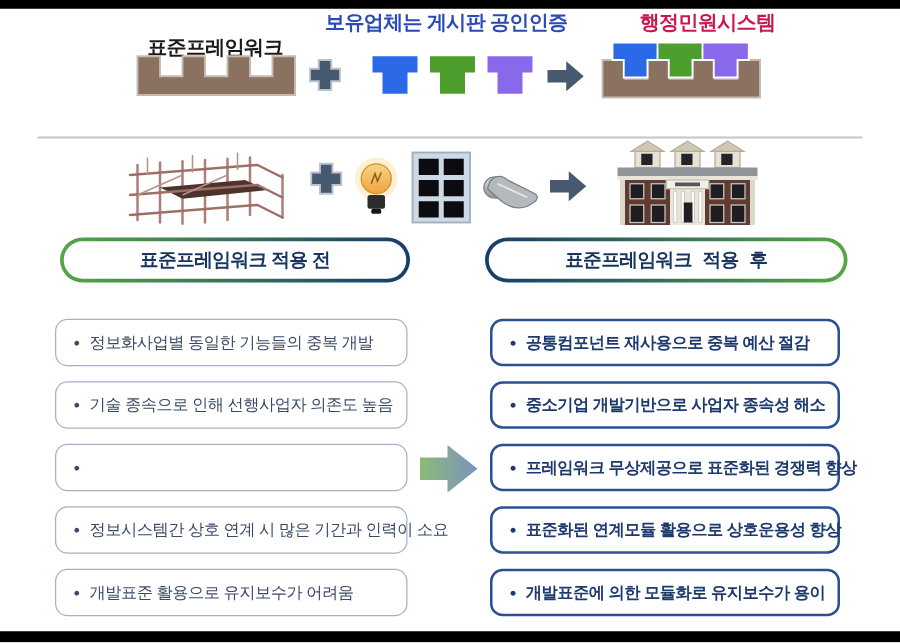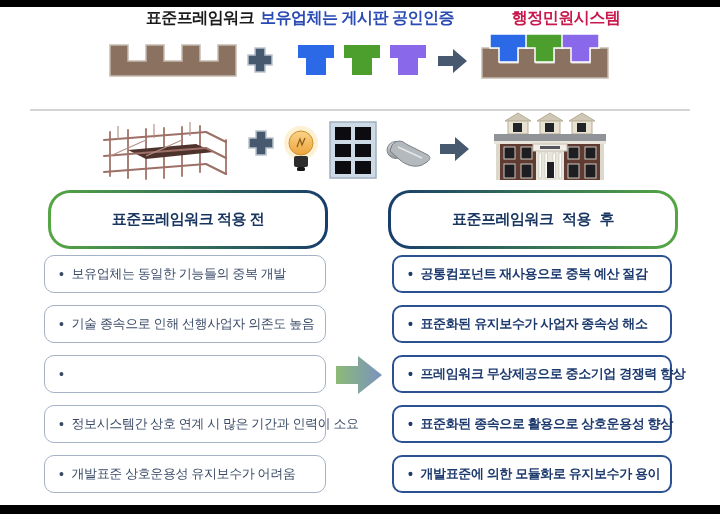--- a/index.html
+++ b/index.html
@@ -3,27 +3,27 @@
 <meta charset="utf-8">
 <style>
   html,body{margin:0;padding:0;background:#fff;}
   .stage{position:relative;width:720px;height:514px;background:#ffffff;overflow:hidden;
          font-family:"Liberation Sans","DejaVu Sans",sans-serif;}
   .bar-top{position:absolute;left:0;top:0;width:720px;height:7px;background:#000;}
   .bar-bottom{position:absolute;left:0;top:505px;width:720px;height:9px;background:#000;}
 
   .top-label{position:absolute;top:8px;transform:translateX(-50%);font-weight:bold;
              font-size:16px;letter-spacing:-0.5px;white-space:nowrap;}
-  .lbl-framework{left:200px;color:var(--label_dark);}
+  .lbl-framework{left:172px;color:var(--label_dark);margin-top:20px;}
   .lbl-components{left:357px;color:var(--label_blue);}
   .lbl-system{left:566px;color:var(--label_red);}
 
   .flow-svg{position:absolute;left:0;top:0;}
 
-  .pill{position:absolute;top:190px;height:59px;border-radius:22px;padding:3px;box-sizing:border-box;}
+  .pill{position:absolute;top:190px;height:36px;border-radius:22px;padding:3px;box-sizing:border-box;}
   .pill-before{left:48px;width:280px;background:linear-gradient(90deg,var(--pill_green),var(--pill_navy));}
   .pill-after{left:388px;width:290px;background:linear-gradient(90deg,var(--pill_navy),var(--pill_green));font-family:Liberation Mono, monospace;}
   .pill-inner{width:100%;height:100%;background:#fff;border-radius:19px;display:flex;
               align-items:center;justify-content:center;font-size:15px;font-weight:bold;
               color:var(--header_text);letter-spacing:-0.5px;}
 
   .col{position:absolute;top:255px;display:flex;flex-direction:column;gap:12px;}
   .col-before{left:44px;width:282px;}
   .col-after{left:392px;width:280px;}
   .item{height:38px;border-radius:10px;background:#fff;display:flex;align-items:center;
@@ -182,55 +182,55 @@
   <div class="pill pill-before">
     <div class="pill-inner">표준프레임워크 적용 전</div>
   </div>
   <div class="pill pill-after">
     <div class="pill-inner">표준프레임워크 적용 후</div>
   </div>
 
   <div class="col col-before">
     <div class="item">
       <span class="bullet">•</span>
-      <span>보유업체는 동일한 기능들의 중복 개발</span>
+      <span>정보화사업별 동일한 기능들의 중복 개발</span>
     </div>
     <div class="item">
       <span class="bullet">•</span>
       <span>기술 종속으로 인해 선행사업자 의존도 높음</span>
     </div>
     <div class="item">
       <span class="bullet">•</span>
     </div>
     <div class="item">
       <span class="bullet">•</span>
       <span>정보시스템간 상호 연계 시 많은 기간과 인력이 소요</span>
     </div>
     <div class="item">
       <span class="bullet">•</span>
-      <span>개발표준 상호운용성 유지보수가 어려움</span>
+      <span>개발표준 활용으로 유지보수가 어려움</span>
     </div>
   </div>
 
   <div class="col col-after">
     <div class="item">
       <span class="bullet">•</span>
       <span>공통컴포넌트 재사용으로 중복 예산 절감</span>
     </div>
     <div class="item">
       <span class="bullet">•</span>
-      <span>표준화된 유지보수가 사업자 종속성 해소</span>
-    </div>
-    <div class="item">
-      <span class="bullet">•</span>
-      <span>프레임워크 무상제공으로 중소기업 경쟁력 향상</span>
-    </div>
-    <div class="item">
-      <span class="bullet">•</span>
-      <span>표준화된 종속으로 활용으로 상호운용성 향상</span>
+      <span>중소기업 개발기반으로 사업자 종속성 해소</span>
+    </div>
+    <div class="item">
+      <span class="bullet">•</span>
+      <span>프레임워크 무상제공으로 표준화된 경쟁력 향상</span>
+    </div>
+    <div class="item">
+      <span class="bullet">•</span>
+      <span>표준화된 연계모듈 활용으로 상호운용성 향상</span>
     </div>
     <div class="item">
       <span class="bullet">•</span>
       <span>개발표준에 의한 모듈화로 유지보수가 용이</span>
     </div>
   </div>
 
   <svg class="transform-arrow" width="48" height="44" viewBox="0 0 48 44">
     <defs>
       <linearGradient id="arrowGrad" x1="0" y1="0" x2="1" y2="0">

